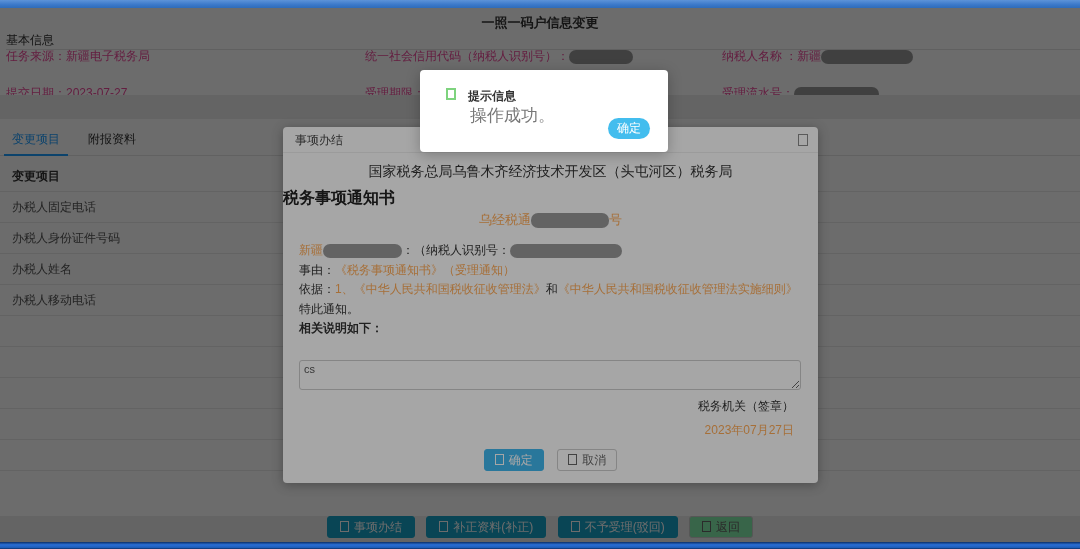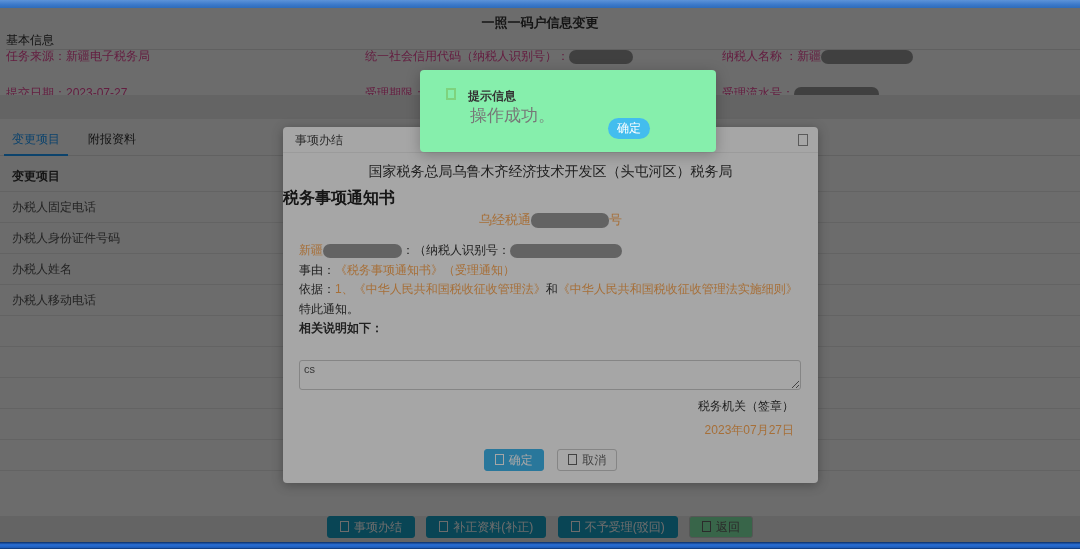--- a/index.html
+++ b/index.html
@@ -63,21 +63,21 @@
     font-family:"Liberation Sans","DejaVu Sans",sans-serif; font-size:11px; color:#555; padding:2px 4px; resize:both; }
   .sign-line { text-align:right; padding-right:8px; margin-top:8px; font-size:12px; color:#333; }
   .sign-date { text-align:right; padding-right:8px; margin-top:7px; font-size:12px; color:#ffab57; }
   .modal-btns { text-align:center; margin-top:10px; }
   .mbtn { display:inline-block; height:22px; line-height:20px; padding:0 10px; margin:0 5px; border-radius:3px;
     font-size:12px; cursor:pointer; vertical-align:top; }
   .mbtn.confirm { background:#3fb7ef; border:1px solid #3fb7ef; color:#fff; }
   .mbtn.cancel { background:#fff; border:1px solid #ccc; color:#666; }
 
   
-  .toast { position:absolute; left:420px; top:70px; width:296px; height:82px; background:#86efac; border-radius:4px;
+  .toast { position:absolute; left:420px; top:70px; width:248px; height:82px; background:#ffffff; border-radius:4px;
     box-shadow:0 3px 14px rgba(0,0,0,.25); z-index:40; }
   .toast-icon { position:absolute; left:26px; top:18px; width:10px; height:12px; border:2px solid #7ed37e; }
   .toast-title { position:absolute; left:48px; top:18px; font-size:12px; font-weight:bold; color:#333; }
   .toast-msg { position:absolute; left:50px; top:34px; font-size:17px; color:#777; }
   .toast-btn { position:absolute; left:188px; top:48px; width:42px; height:21px; line-height:21px; text-align:center;
     background:#43bdee; color:#fff; font-size:12px; border-radius:11px; cursor:pointer; }
 </style>
 </head>
 <body>
 

